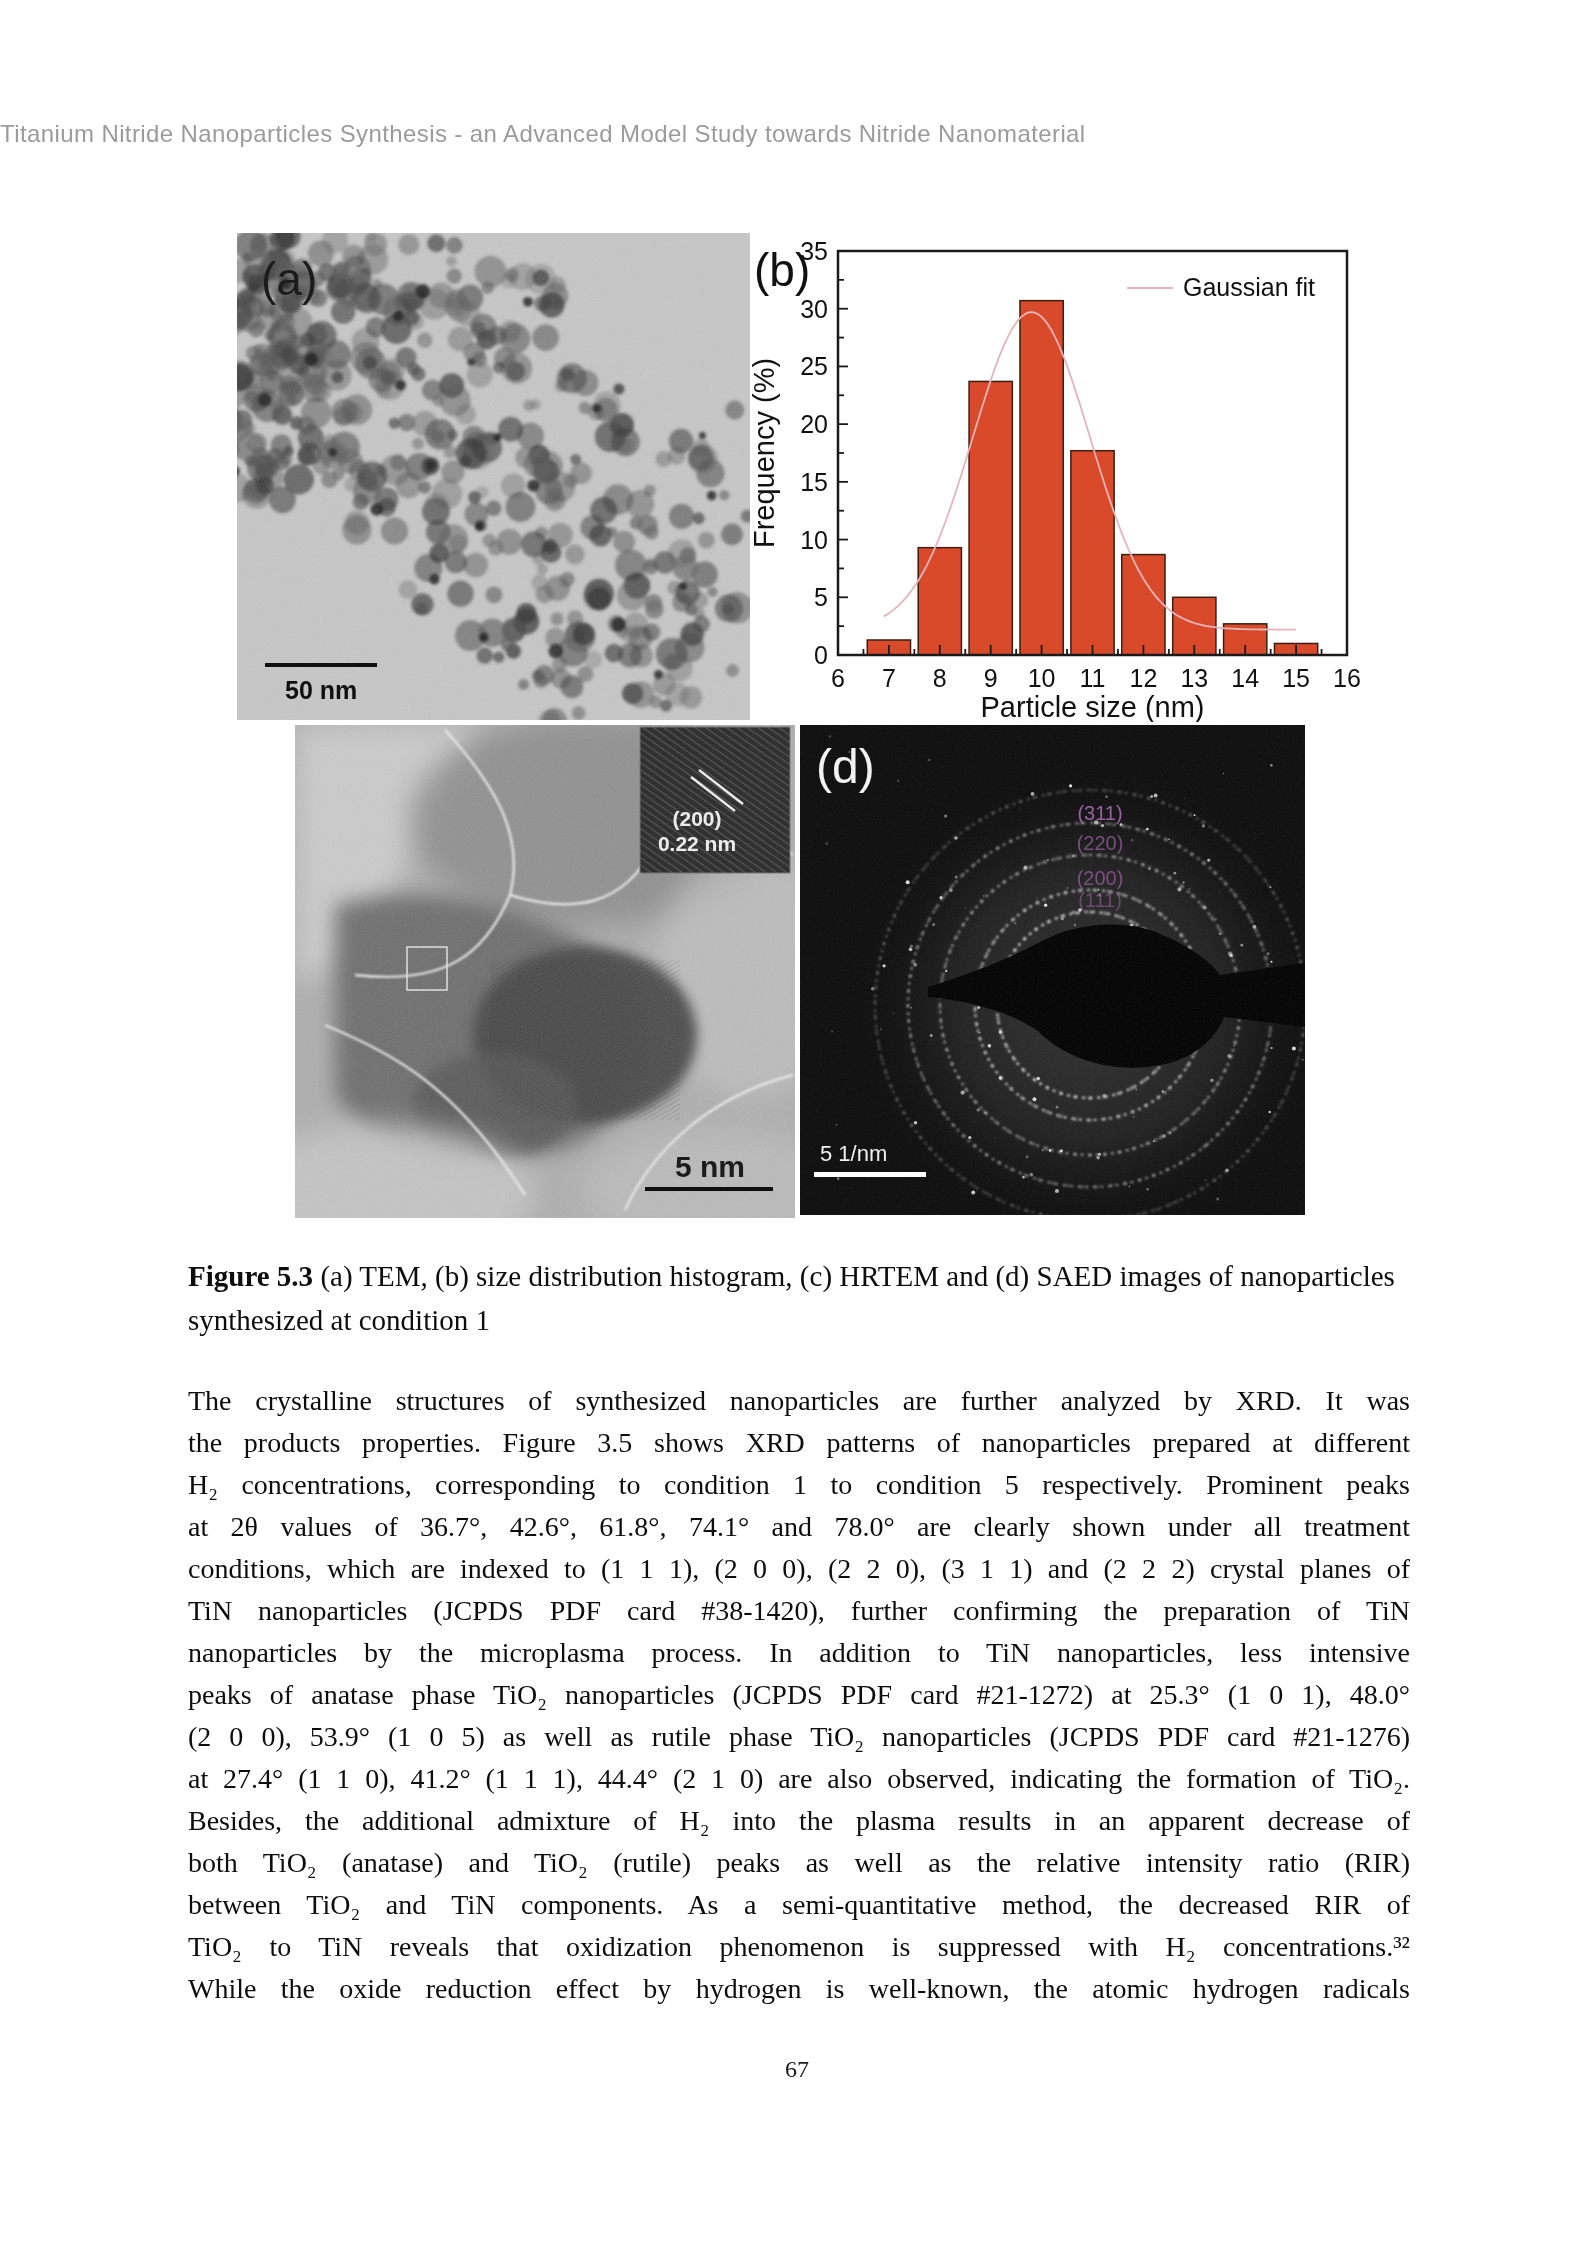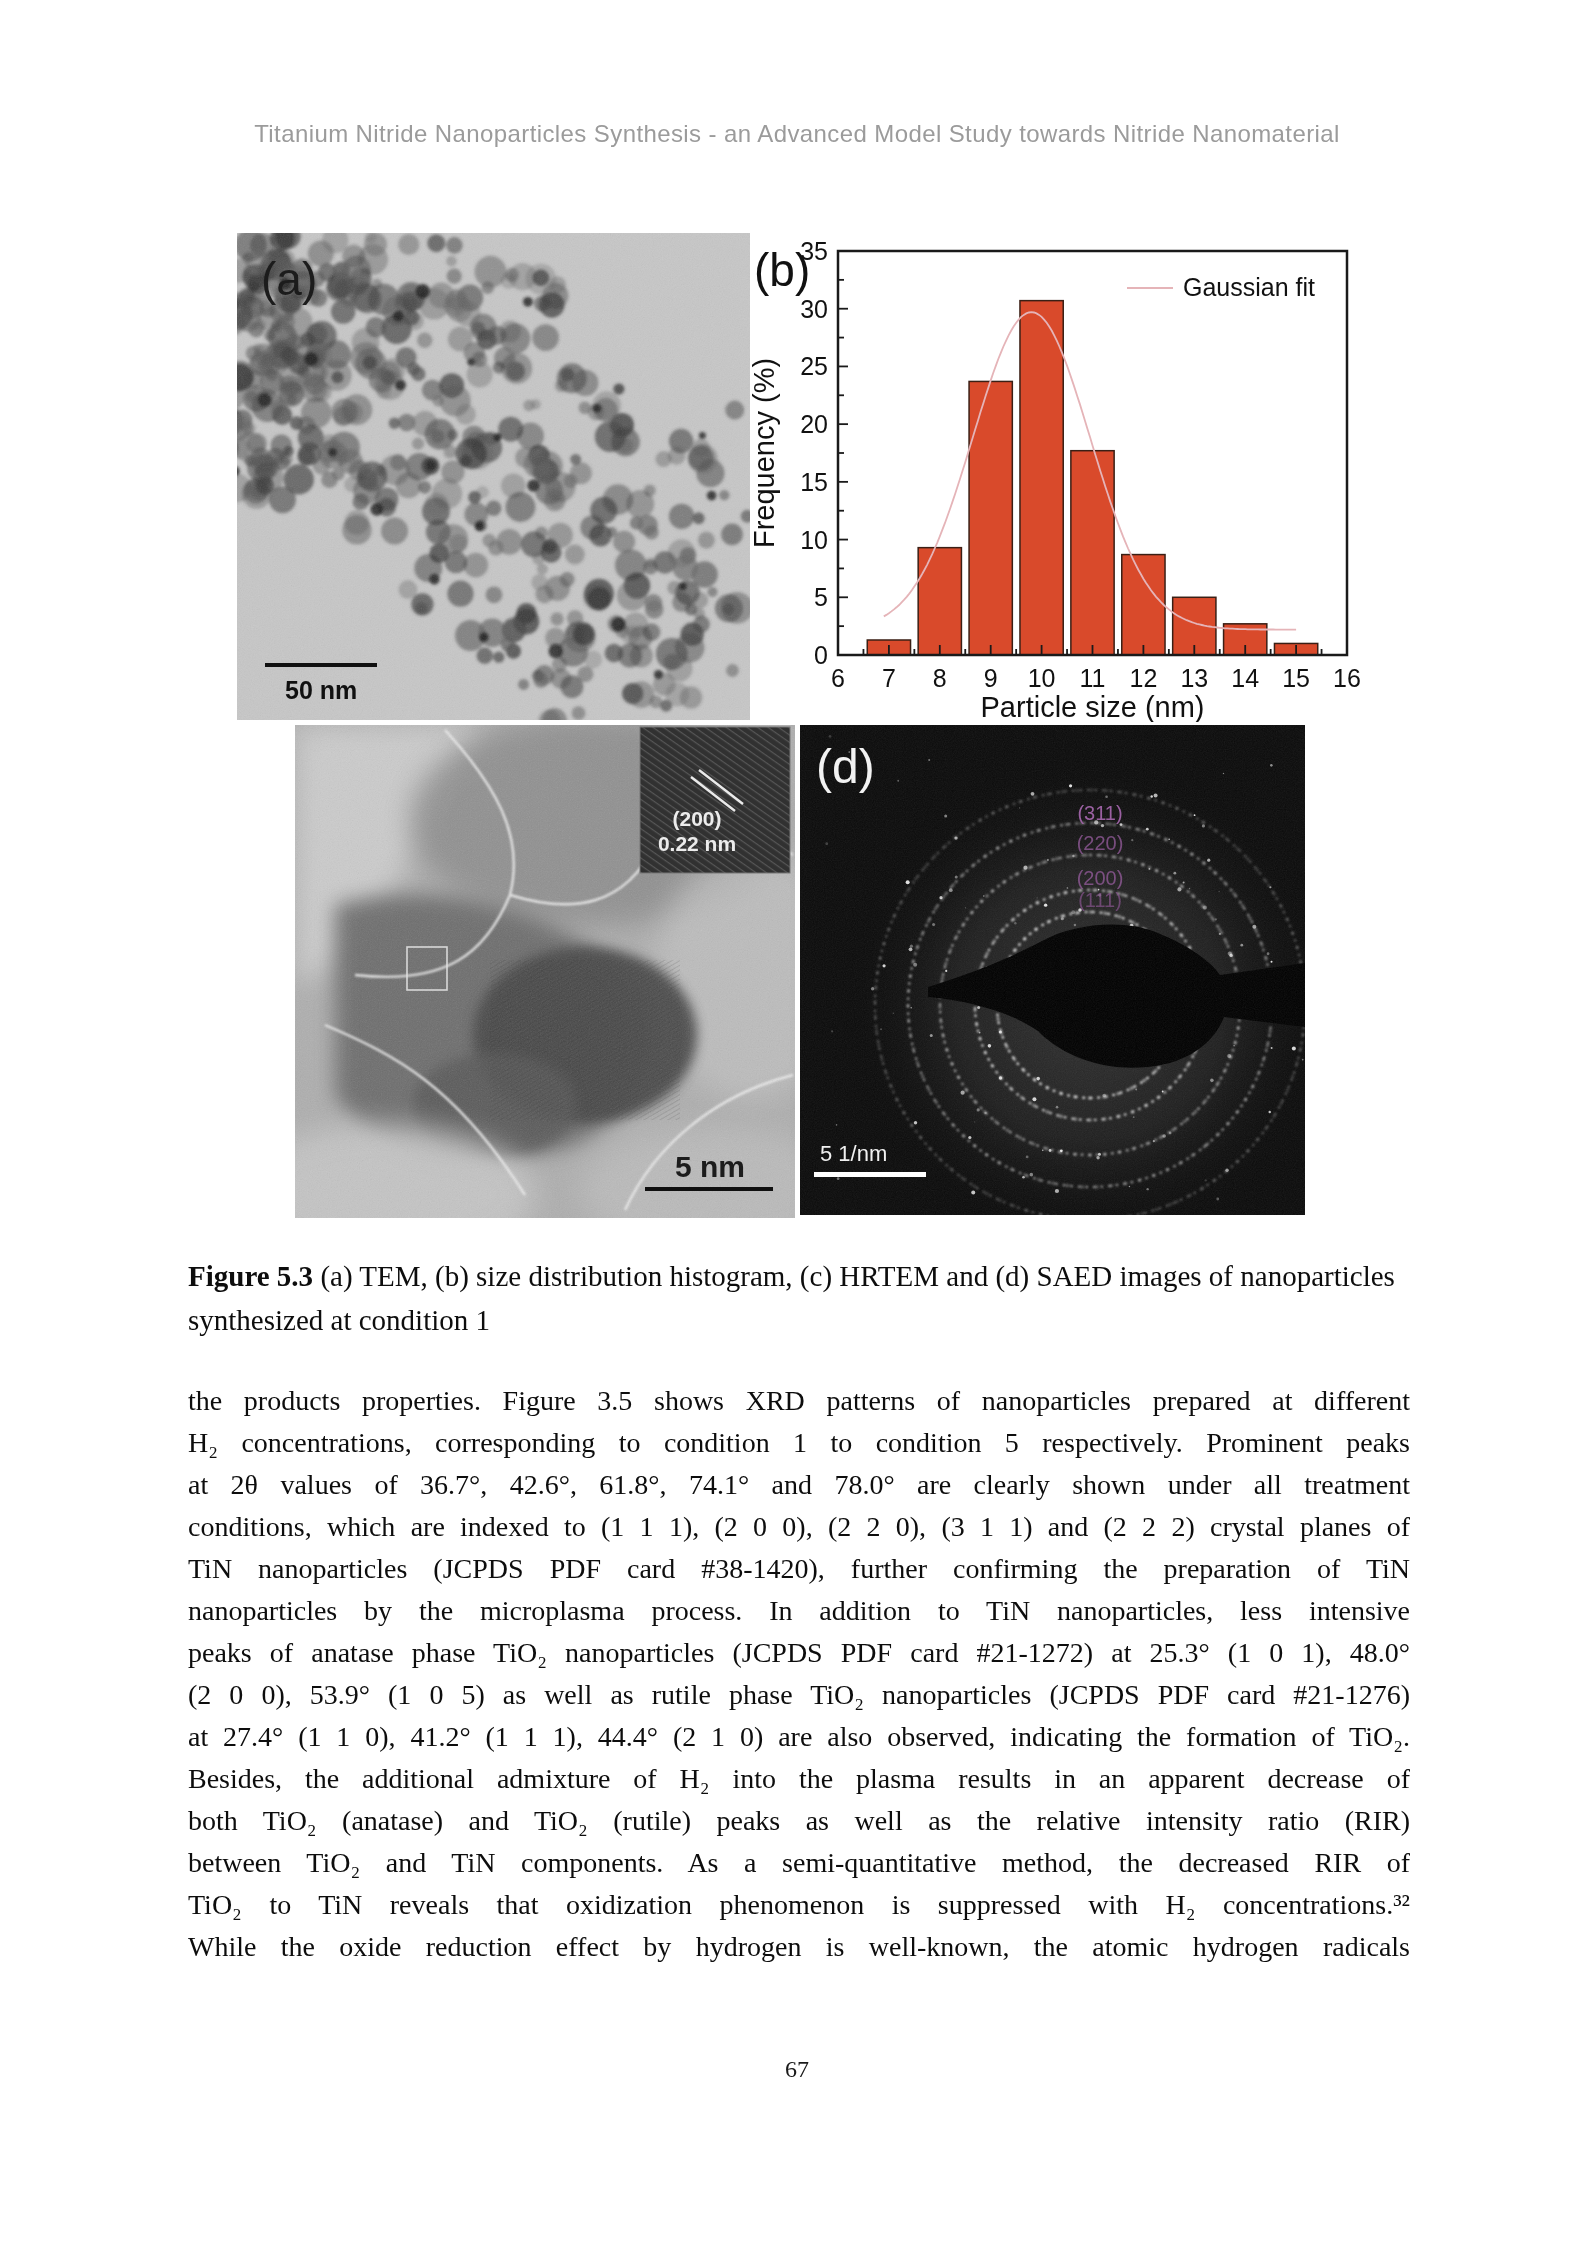--- a/index.html
+++ b/index.html
@@ -1,18 +1,18 @@
 <!DOCTYPE html>
 <html><head>
 <meta charset="utf-8">
 <style>
   html,body{margin:0;padding:0;background:#ffffff;}
   .page{position:relative;width:1594px;height:2250px;background:#ffffff;overflow:hidden;
         font-family:"Liberation Serif",serif;color:#111;}
-  .running-header{position:absolute;left:0;right:0;top:120px;text-align:center;
+  .running-header{position:absolute;left:0;right:0;top:120px;text-align:left;
         font-family:"Liberation Sans",sans-serif;font-size:24px;color:#9b9b9b;letter-spacing:.4px;}
   .panel{position:absolute;display:block;}
   .caption{position:absolute;left:188px;top:1254px;width:1230px;font-size:29px;line-height:44px;color:#0d0d0d;}
   .caption b{font-weight:bold;}
   .body-text{position:absolute;left:188px;top:1380px;width:1222px;font-size:28px;color:#0d0d0d;}
   .body-line{height:42px;line-height:42px;text-align:justify;text-align-last:justify;overflow:hidden;}
   .page-number{position:absolute;left:0;right:0;top:2056px;text-align:center;font-size:24px;color:#1a1a1a;}
   svg text{font-family:"Liberation Sans",sans-serif;}
 </style>
 </head>
@@ -840,20 +840,21 @@
     <text x="20" y="436" font-size="22" fill="#f0f0f0">5 1/nm</text>
     <rect x="14" y="447" width="112" height="5" fill="#ffffff"></rect>
   </svg>
 
   <div class="caption">
     <div><b>Figure 5.3</b><span> (a) TEM, (b) size distribution histogram, (c) HRTEM and (d) SAED images of nanoparticles</span></div>
     <div>synthesized at condition 1</div>
   </div>
 
   <div class="body-text">
+    <div class="body-line">The crystalline structures of synthesized nanoparticles are further analyzed by XRD. It was</div>
     <div class="body-line">the products properties. Figure 3.5 shows XRD patterns of nanoparticles prepared at different</div>
     <div class="body-line">H₂ concentrations, corresponding to condition 1 to condition 5 respectively. Prominent peaks</div>
     <div class="body-line">at 2θ values of 36.7°, 42.6°, 61.8°, 74.1° and 78.0° are clearly shown under all treatment</div>
     <div class="body-line">conditions, which are indexed to (1 1 1), (2 0 0), (2 2 0), (3 1 1) and (2 2 2) crystal planes of</div>
     <div class="body-line">TiN nanoparticles (JCPDS PDF card #38-1420), further confirming the preparation of TiN</div>
     <div class="body-line">nanoparticles by the microplasma process. In addition to TiN nanoparticles, less intensive</div>
     <div class="body-line">peaks of anatase phase TiO₂ nanoparticles (JCPDS PDF card #21-1272) at 25.3° (1 0 1), 48.0°</div>
     <div class="body-line">(2 0 0), 53.9° (1 0 5) as well as rutile phase TiO₂ nanoparticles (JCPDS PDF card #21-1276)</div>
     <div class="body-line">at 27.4° (1 1 0), 41.2° (1 1 1), 44.4° (2 1 0) are also observed, indicating the formation of TiO₂.</div>
     <div class="body-line">Besides, the additional admixture of H₂ into the plasma results in an apparent decrease of</div>

